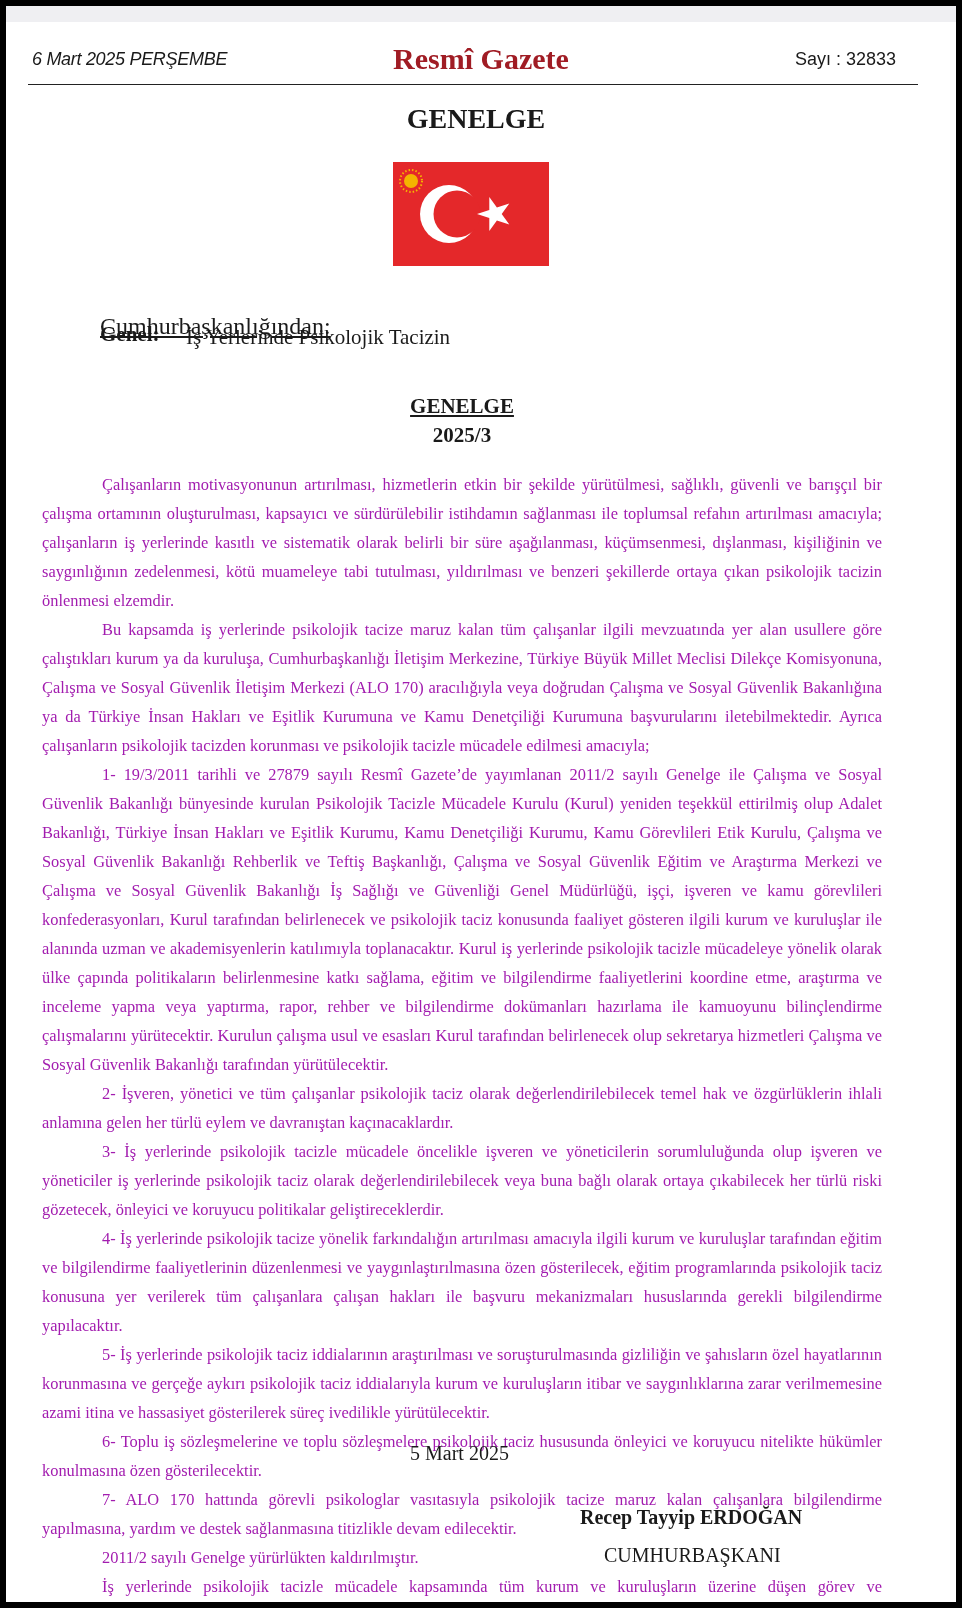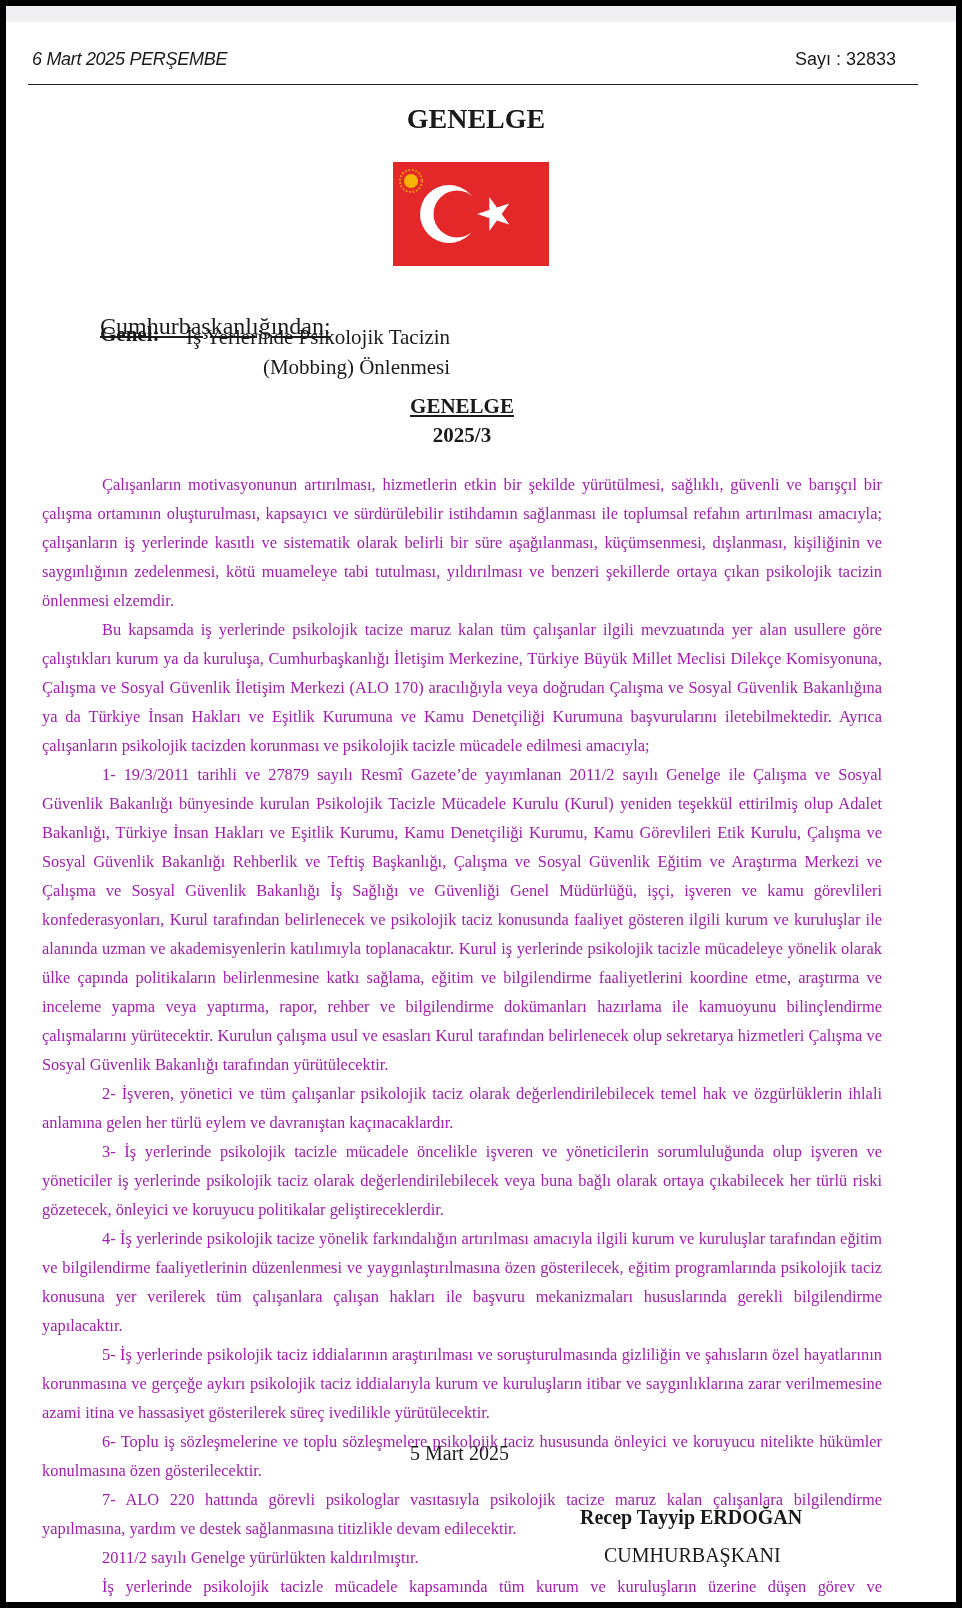--- a/index.html
+++ b/index.html
@@ -87,20 +87,21 @@
     font-size: 20px; color: #1a1a1a;
   }
 </style>
 </head>
 <body>
 
 <div class="page">
   <div class="topband"></div>
 
   <div class="hdr-date">6 Mart 2025 PERŞEMBE</div>
+  <div class="hdr-title">Resmî Gazete</div>
   <div class="hdr-issue">Sayı : 32833</div>
   <div class="hdr-rule"></div>
 
   <div class="genelge-top">GENELGE</div>
 
   <svg class="flag" viewBox="0 0 160 108">
     <rect x="2" y="2" width="156" height="104" fill="#e4282a"></rect>
     <g>
       <circle cx="20" cy="21" r="7" fill="#f4b400"></circle>
       <circle cx="20" cy="21" r="11" fill="none" stroke="#f4b400" stroke-width="2" stroke-dasharray="1.5 2"></circle>
@@ -109,36 +110,35 @@
       <circle cx="58" cy="54" r="29" fill="#ffffff"></circle>
       <circle cx="66" cy="54" r="23.5" fill="#e4282a"></circle>
       <polygon fill="#ffffff" points="86,54 98.3,58.0 98.3,71.0 105.9,60.5 118.3,64.5 110.7,54 118.3,43.5 105.9,47.5 98.3,37.0 98.3,50.0" transform="rotate(0 100 54)"></polygon>
     </g>
   </svg>
 
   <div class="from">Cumhurbaşkanlığından:</div>
   <div class="konu-label">Genel:</div>
   <div class="konu-text">
     <div>İş Yerlerinde Psikolojik Tacizin</div>
-    <div>(Mobbing) Önlenmesi</div>
   </div>
 
   <div class="genelge-sub">GENELGE</div>
   <div class="genelge-no">2025/3</div>
 
   <div class="body">
     <p>Çalışanların motivasyonunun artırılması, hizmetlerin etkin bir şekilde yürütülmesi, sağlıklı, güvenli ve barışçıl bir çalışma ortamının oluşturulması, kapsayıcı ve sürdürülebilir istihdamın sağlanması ile toplumsal refahın artırılması amacıyla; çalışanların iş yerlerinde kasıtlı ve sistematik olarak belirli bir süre aşağılanması, küçümsenmesi, dışlanması, kişiliğinin ve saygınlığının zedelenmesi, kötü muameleye tabi tutulması, yıldırılması ve benzeri şekillerde ortaya çıkan psikolojik tacizin önlenmesi elzemdir.</p>
     <p>Bu kapsamda iş yerlerinde psikolojik tacize maruz kalan tüm çalışanlar ilgili mevzuatında yer alan usullere göre çalıştıkları kurum ya da kuruluşa, Cumhurbaşkanlığı İletişim Merkezine, Türkiye Büyük Millet Meclisi Dilekçe Komisyonuna, Çalışma ve Sosyal Güvenlik İletişim Merkezi (ALO 170) aracılığıyla veya doğrudan Çalışma ve Sosyal Güvenlik Bakanlığına ya da Türkiye İnsan Hakları ve Eşitlik Kurumuna ve Kamu Denetçiliği Kurumuna başvurularını iletebilmektedir. Ayrıca çalışanların psikolojik tacizden korunması ve psikolojik tacizle mücadele edilmesi amacıyla;</p>
     <p>1- 19/3/2011 tarihli ve 27879 sayılı Resmî Gazete’de yayımlanan 2011/2 sayılı Genelge ile Çalışma ve Sosyal Güvenlik Bakanlığı bünyesinde kurulan Psikolojik Tacizle Mücadele Kurulu (Kurul) yeniden teşekkül ettirilmiş olup Adalet Bakanlığı, Türkiye İnsan Hakları ve Eşitlik Kurumu, Kamu Denetçiliği Kurumu, Kamu Görevlileri Etik Kurulu, Çalışma ve Sosyal Güvenlik Bakanlığı Rehberlik ve Teftiş Başkanlığı, Çalışma ve Sosyal Güvenlik Eğitim ve Araştırma Merkezi ve Çalışma ve Sosyal Güvenlik Bakanlığı İş Sağlığı ve Güvenliği Genel Müdürlüğü, işçi, işveren ve kamu görevlileri konfederasyonları, Kurul tarafından belirlenecek ve psikolojik taciz konusunda faaliyet gösteren ilgili kurum ve kuruluşlar ile alanında uzman ve akademisyenlerin katılımıyla toplanacaktır. Kurul iş yerlerinde psikolojik tacizle mücadeleye yönelik olarak ülke çapında politikaların belirlenmesine katkı sağlama, eğitim ve bilgilendirme faaliyetlerini koordine etme, araştırma ve inceleme yapma veya yaptırma, rapor, rehber ve bilgilendirme dokümanları hazırlama ile kamuoyunu bilinçlendirme çalışmalarını yürütecektir. Kurulun çalışma usul ve esasları Kurul tarafından belirlenecek olup sekretarya hizmetleri Çalışma ve Sosyal Güvenlik Bakanlığı tarafından yürütülecektir.</p>
     <p>2- İşveren, yönetici ve tüm çalışanlar psikolojik taciz olarak değerlendirilebilecek temel hak ve özgürlüklerin ihlali anlamına gelen her türlü eylem ve davranıştan kaçınacaklardır.</p>
     <p>3- İş yerlerinde psikolojik tacizle mücadele öncelikle işveren ve yöneticilerin sorumluluğunda olup işveren ve yöneticiler iş yerlerinde psikolojik taciz olarak değerlendirilebilecek veya buna bağlı olarak ortaya çıkabilecek her türlü riski gözetecek, önleyici ve koruyucu politikalar geliştireceklerdir.</p>
     <p>4- İş yerlerinde psikolojik tacize yönelik farkındalığın artırılması amacıyla ilgili kurum ve kuruluşlar tarafından eğitim ve bilgilendirme faaliyetlerinin düzenlenmesi ve yaygınlaştırılmasına özen gösterilecek, eğitim programlarında psikolojik taciz konusuna yer verilerek tüm çalışanlara çalışan hakları ile başvuru mekanizmaları hususlarında gerekli bilgilendirme yapılacaktır.</p>
     <p>5- İş yerlerinde psikolojik taciz iddialarının araştırılması ve soruşturulmasında gizliliğin ve şahısların özel hayatlarının korunmasına ve gerçeğe aykırı psikolojik taciz iddialarıyla kurum ve kuruluşların itibar ve saygınlıklarına zarar verilmemesine azami itina ve hassasiyet gösterilerek süreç ivedilikle yürütülecektir.</p>
     <p>6- Toplu iş sözleşmelerine ve toplu sözleşmelere psikolojik taciz hususunda önleyici ve koruyucu nitelikte hükümler konulmasına özen gösterilecektir.</p>
-    <p>7- ALO 220 hattında görevli psikologlar vasıtasıyla psikolojik tacize maruz kalan çalışanlara bilgilendirme yapılmasına, yardım ve destek sağlanmasına titizlikle devam edilecektir.</p>
+    <p>7- ALO 170 hattında görevli psikologlar vasıtasıyla psikolojik tacize maruz kalan çalışanlara bilgilendirme yapılmasına, yardım ve destek sağlanmasına titizlikle devam edilecektir.</p>
     <p>2011/2 sayılı Genelge yürürlükten kaldırılmıştır.</p>
     <p>İş yerlerinde psikolojik tacizle mücadele kapsamında tüm kurum ve kuruluşların üzerine düşen görev ve sorumlulukları hassasiyetle yerine getirmesi, Kurul tarafından alınan kararların uygulanmasında ihtiyaç duyulacak her türlü iş birliği ve yardımın titizlikle sağlanması hususunda bilgilerini ve gereğini rica ederim.</p>
   </div>
 
   <div class="sign-date">5 Mart 2025</div>
   <div class="sign-name">Recep Tayyip ERDOĞAN</div>
   <div class="sign-title">CUMHURBAŞKANI</div>
 </div>
 
 </body></html>

